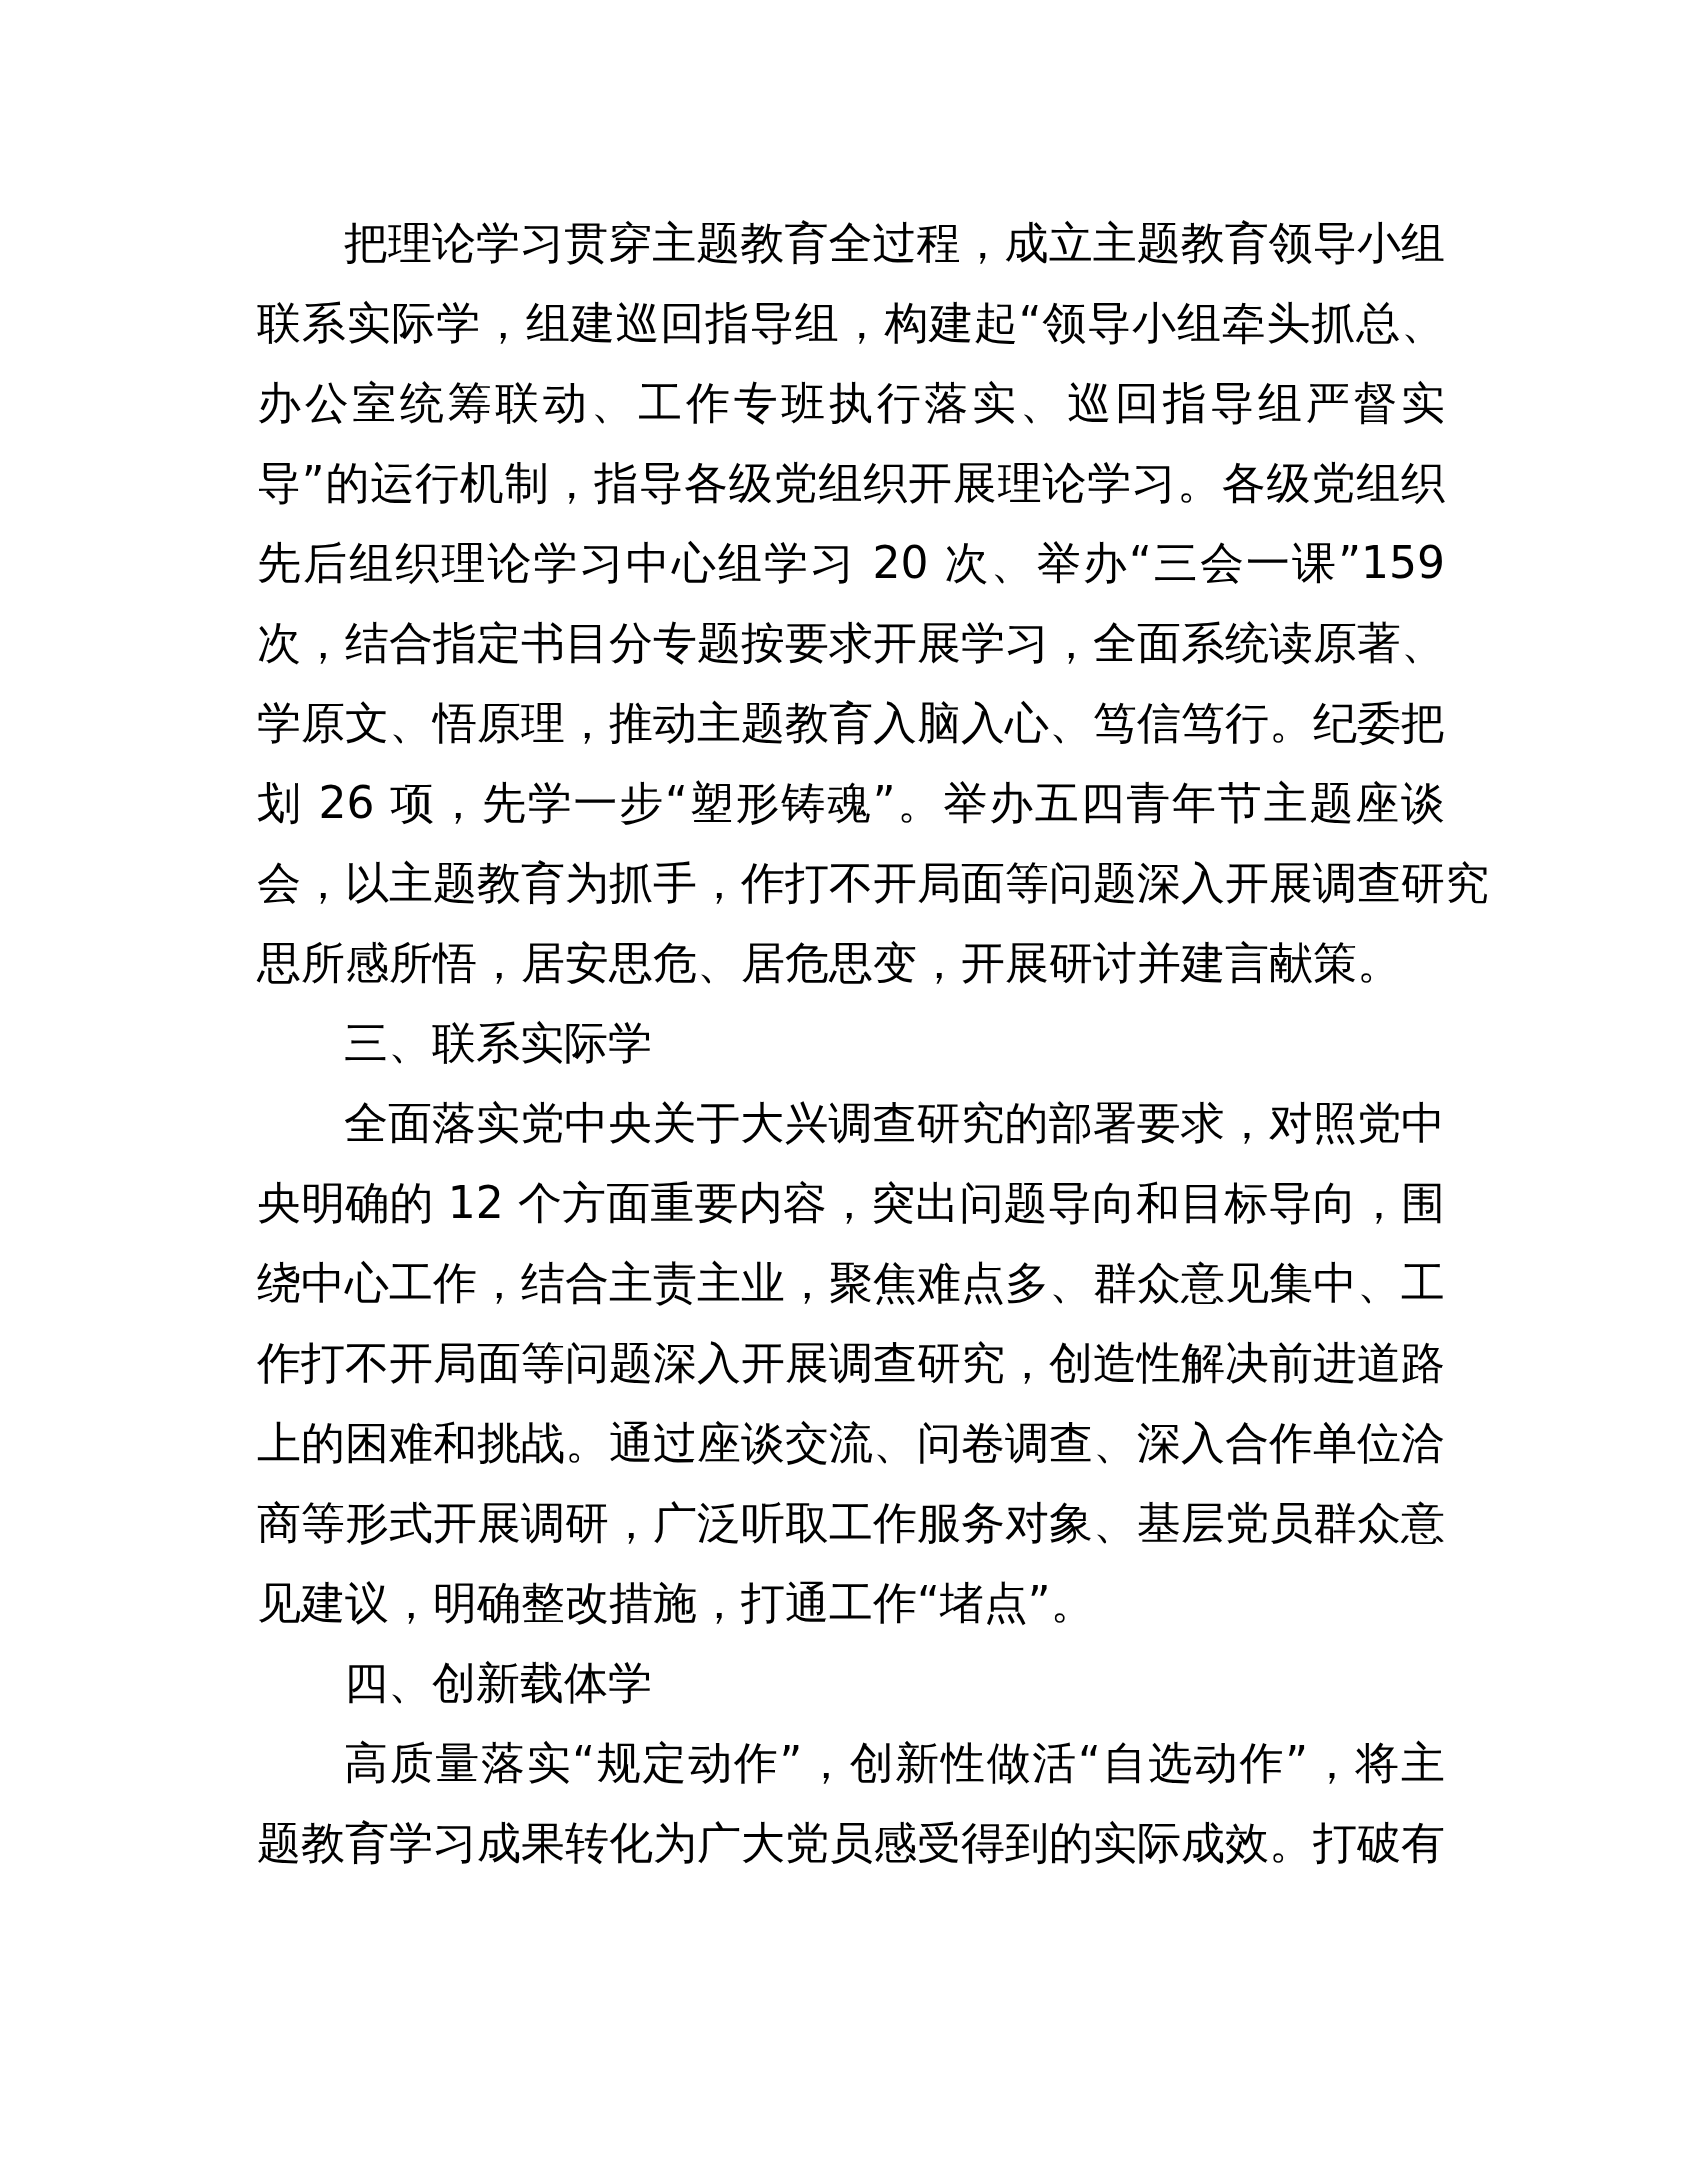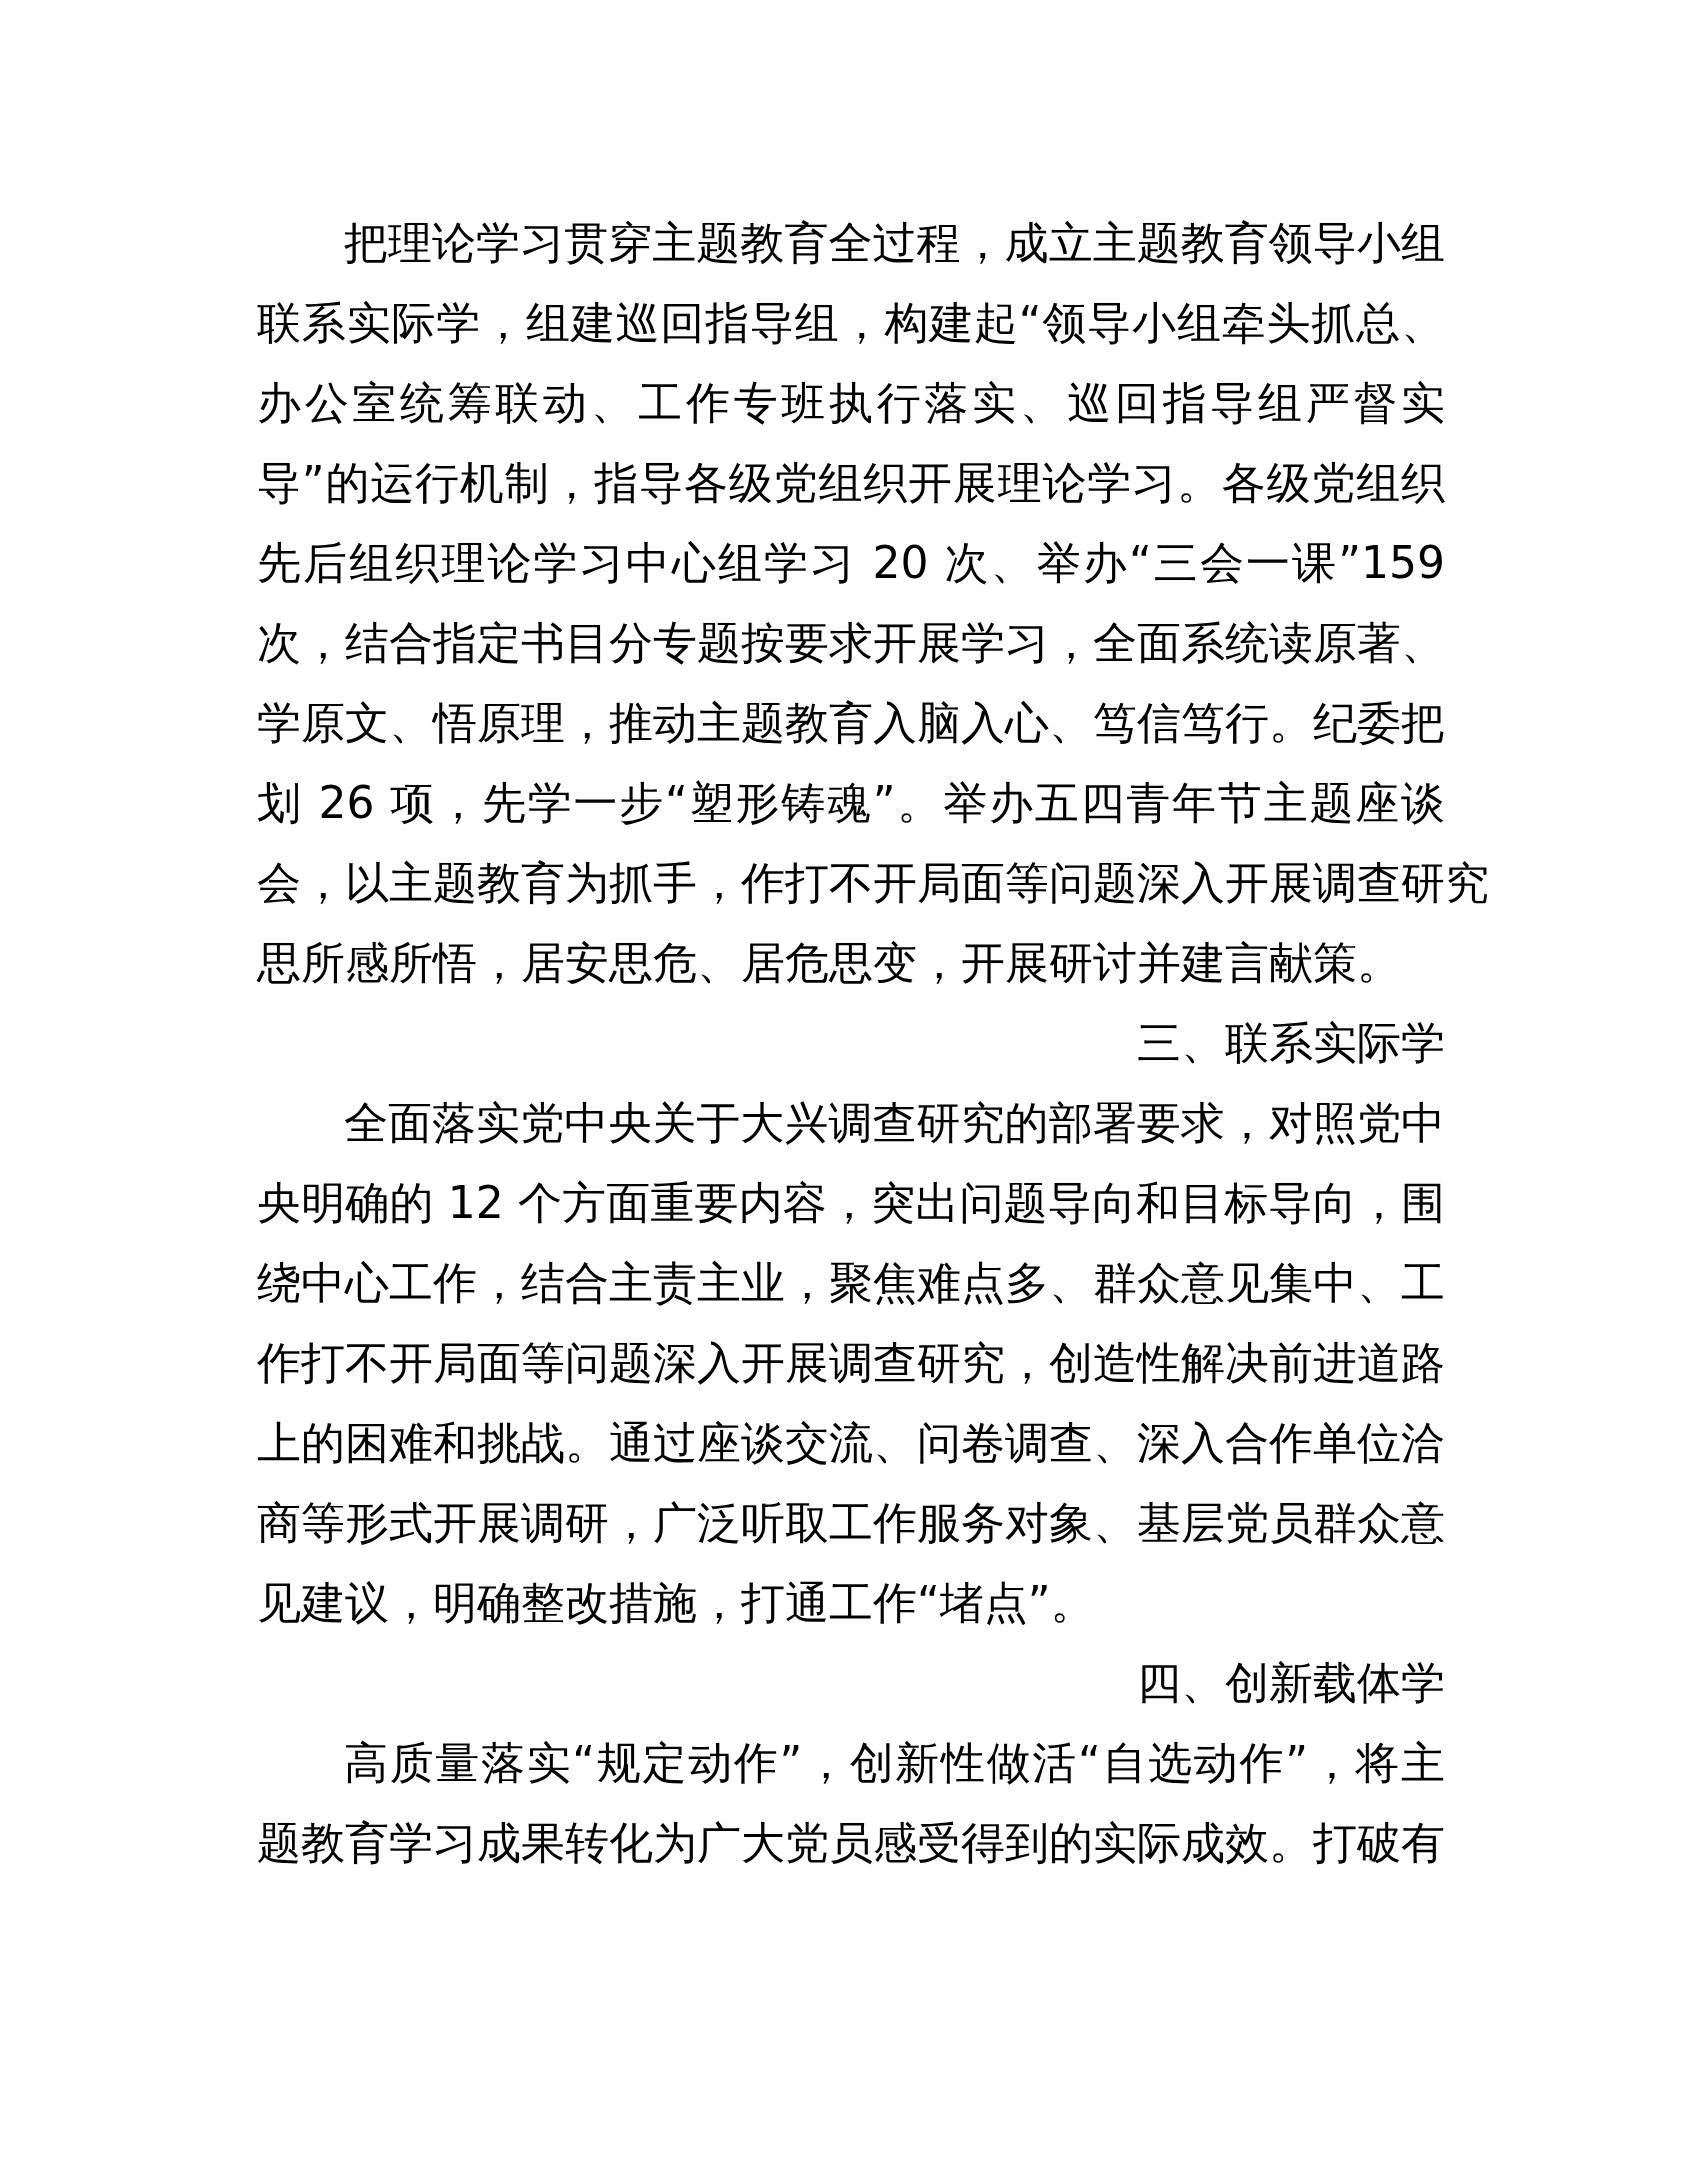--- a/index.html
+++ b/index.html
@@ -31,21 +31,20 @@
     white-space: nowrap;
     text-align: left;
   }
   .line.justify {
     text-align: justify;
     text-align-last: justify;
     text-justify: inter-character;
   }
   .line.indent {
     padding-left: 87px;
-    text-align: right;
   }
 </style>
 </head>
 <body>
 
 <div class="page">
   <div class="text-block">
     <div class="line justify indent">把理论学习贯穿主题教育全过程，成立主题教育领导小组</div>
     <div class="line justify">联系实际学，组建巡回指导组，构建起“领导小组牵头抓总、</div>
     <div class="line justify">办公室统筹联动、工作专班执行落实、巡回指导组严督实</div>

